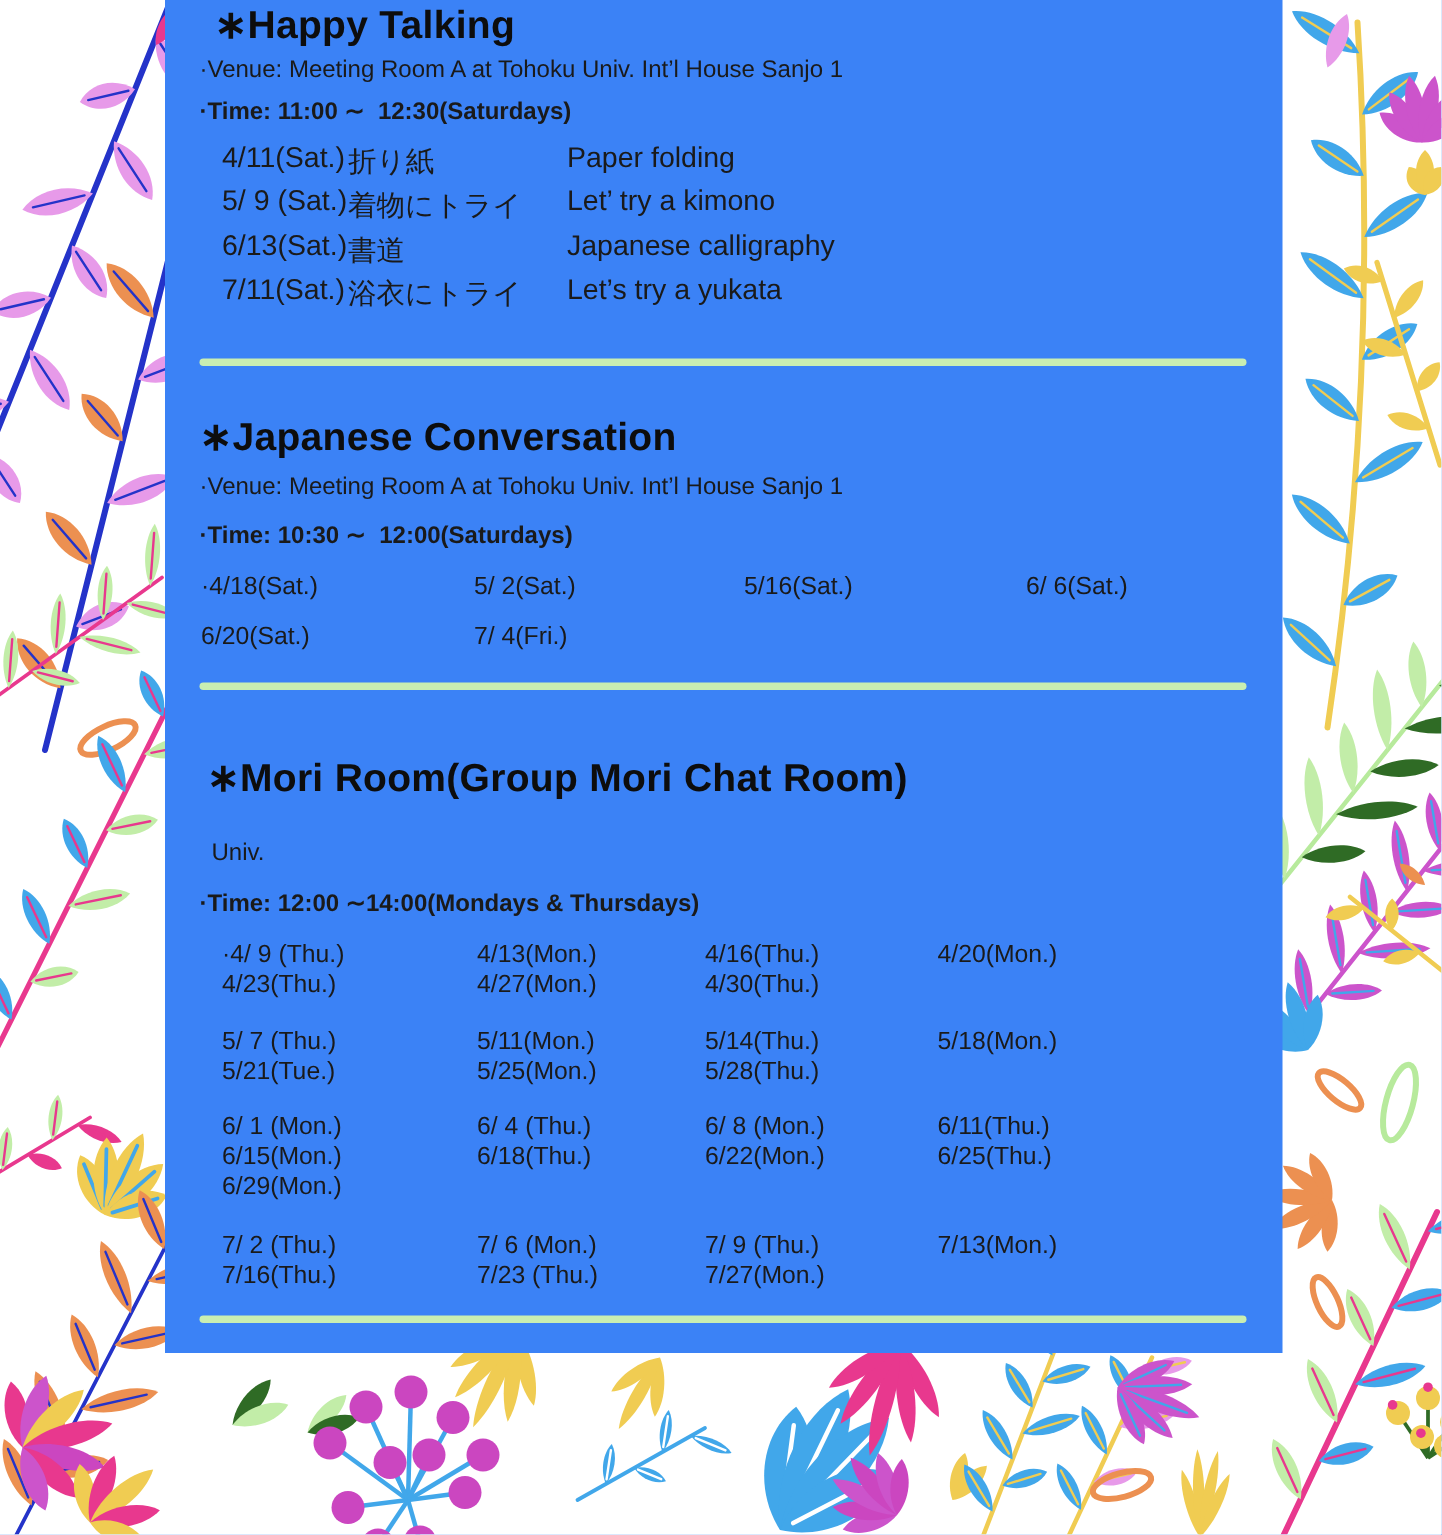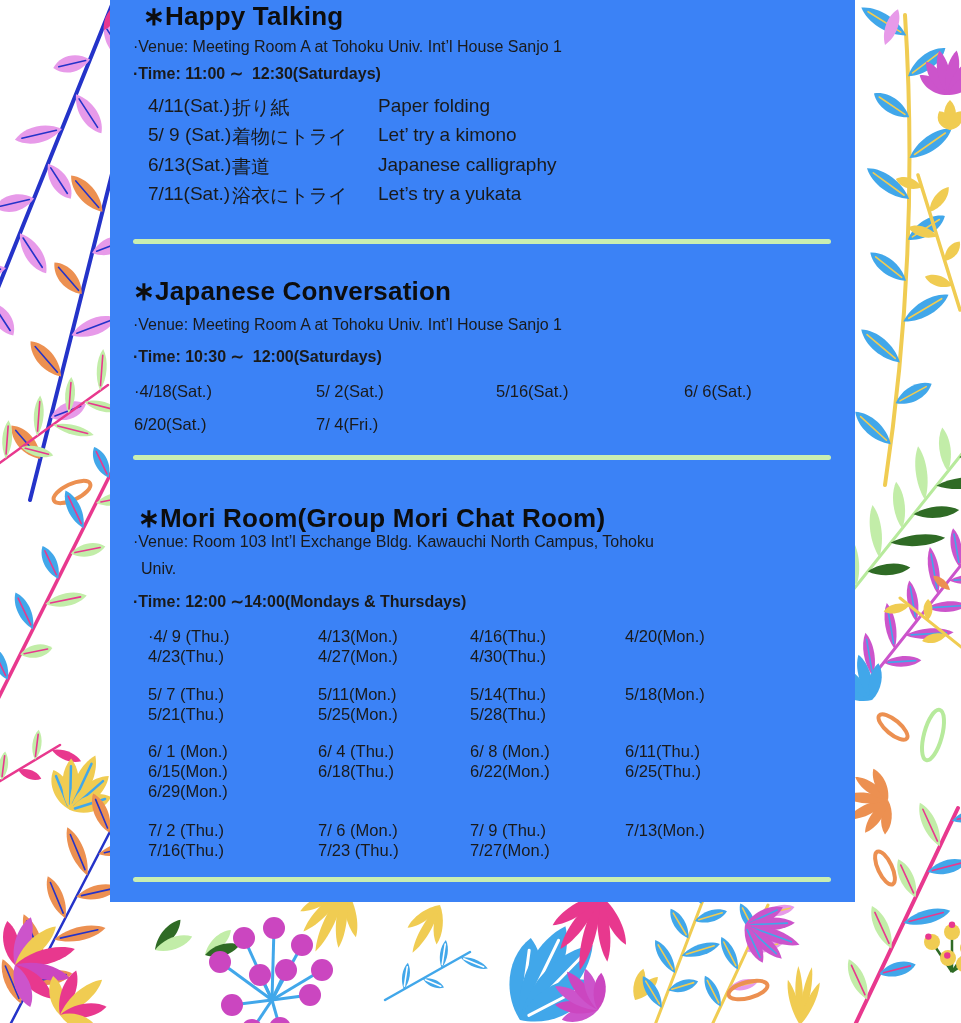--- a/index.html
+++ b/index.html
@@ -521,40 +521,39 @@
       <span class="cell">5/ 2(Sat.)</span>
       <span class="cell">5/16(Sat.)</span>
       <span class="cell">6/ 6(Sat.)</span>
       <span class="cell">6/20(Sat.)</span>
       <span class="cell">7/ 4(Fri.)</span>
     </div>
 
     <div class="divider" style="top: 455px; background: rgb(201, 238, 178);"></div>
 
     <h1 class="title t3">∗Mori Room(Group Mori Chat Room)</h1>
-    <div class="line" style="top:533px">·Venue: Room 103 Int’l Exchange Bldg. Kawauchi North Campus, Tohoku</div>
     <div class="line" style="top:560px; left:31px">Univ.</div>
     <div class="line bold" style="top:592px">·Time: 12:00 ∼14:00(Mondays &amp; Thursdays)</div>
 
     <div class="grid mori" style="top:626px">
       <span class="cell">·4/ 9 (Thu.)</span>
       <span class="cell">4/13(Mon.)</span>
       <span class="cell">4/16(Thu.)</span>
       <span class="cell">4/20(Mon.)</span>
       <span class="cell">4/23(Thu.)</span>
       <span class="cell">4/27(Mon.)</span>
       <span class="cell">4/30(Thu.)</span>
     </div>
 
     <div class="grid mori" style="top:684px">
       <span class="cell">5/ 7 (Thu.)</span>
       <span class="cell">5/11(Mon.)</span>
       <span class="cell">5/14(Thu.)</span>
       <span class="cell">5/18(Mon.)</span>
-      <span class="cell">5/21(Thu.)</span>
+      <span class="cell">5/21(Tue.)</span>
       <span class="cell">5/25(Mon.)</span>
       <span class="cell">5/28(Thu.)</span>
     </div>
 
     <div class="grid mori" style="top:741px">
       <span class="cell">6/ 1 (Mon.)</span>
       <span class="cell">6/ 4 (Thu.)</span>
       <span class="cell">6/ 8 (Mon.)</span>
       <span class="cell">6/11(Thu.)</span>
       <span class="cell">6/15(Mon.)</span>

